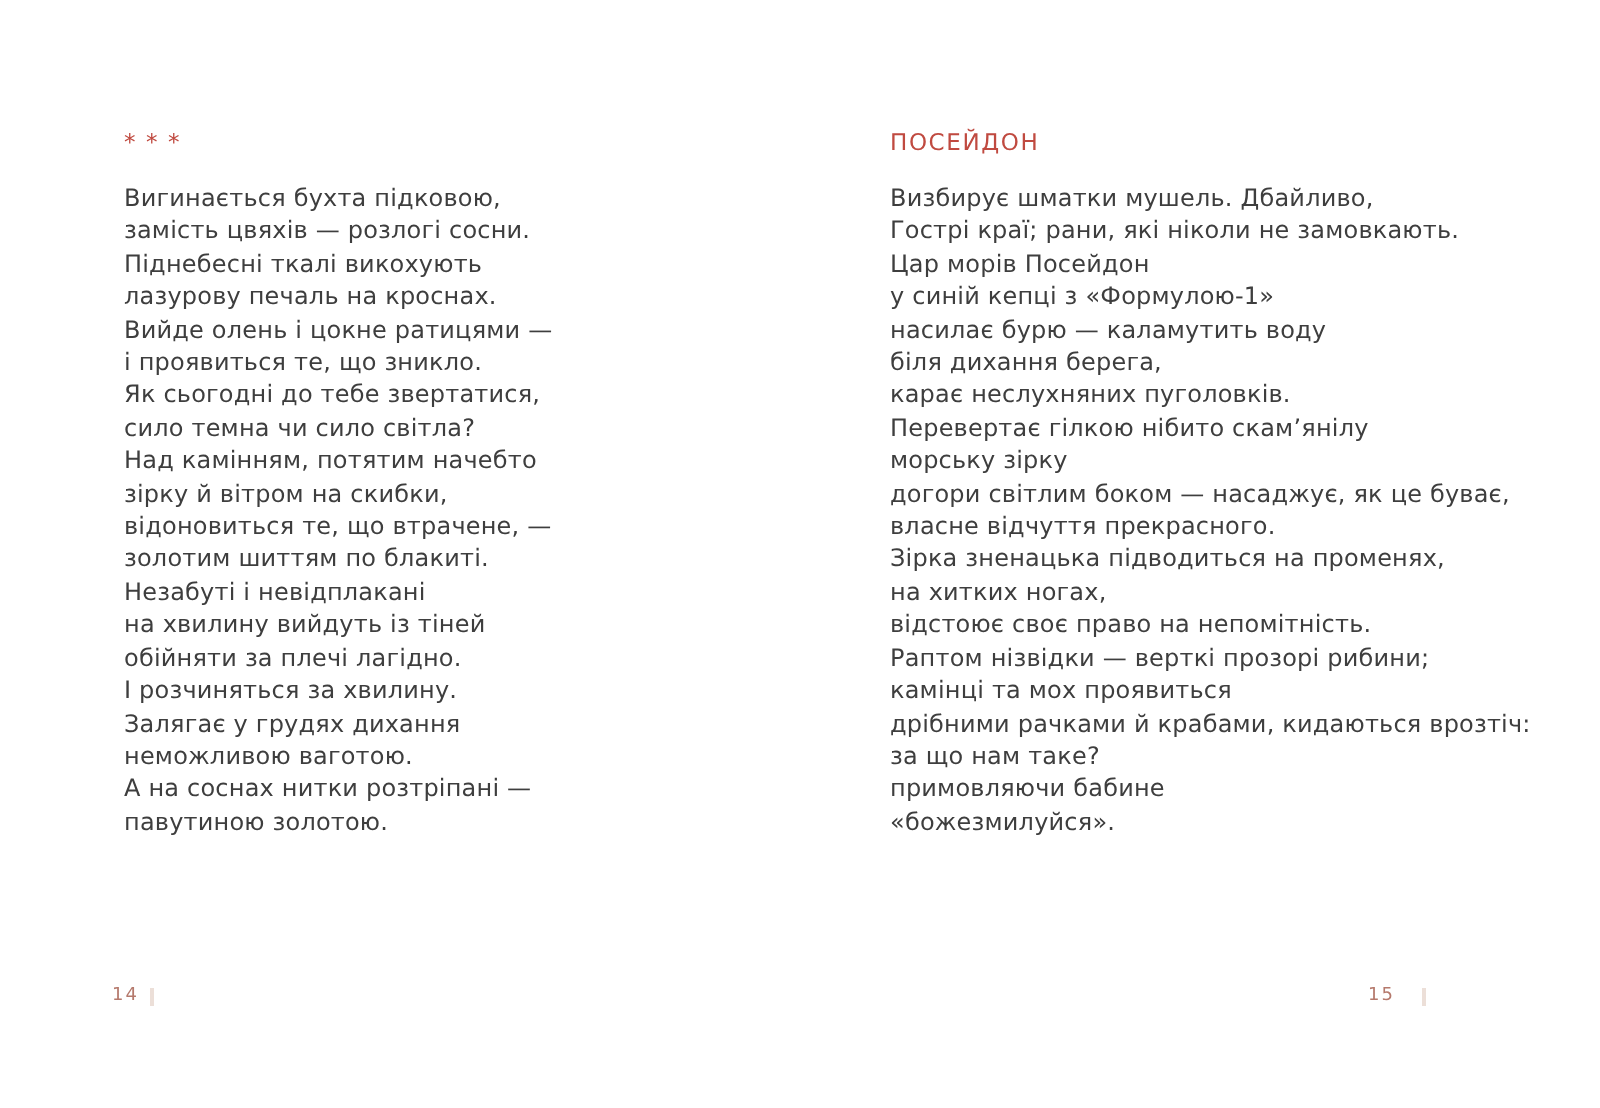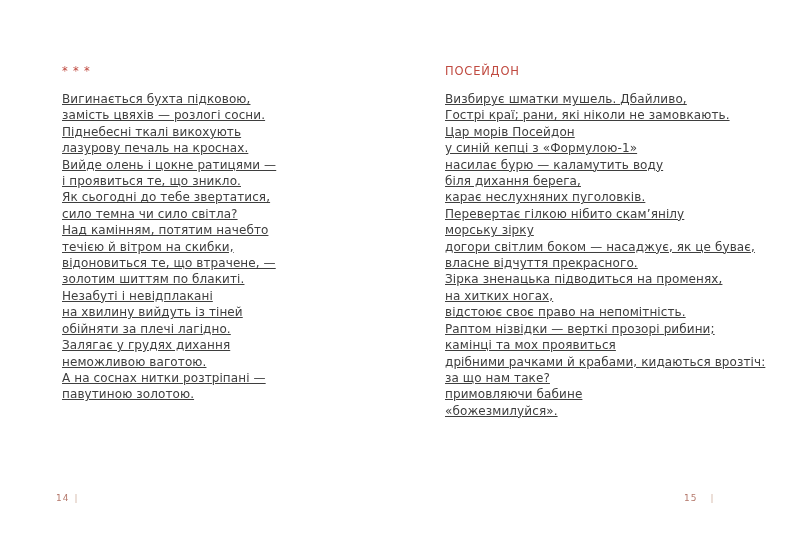--- a/index.html
+++ b/index.html
@@ -26,21 +26,20 @@
     line-height:14px;
     font-weight:normal;
     letter-spacing:0.8px;
     color:var(--accent-color);
   }
   .poem-body{font-size:12px;color:var(--text-color);}
   .poem-line{
     line-height:16.4px;
     letter-spacing:0.1px;
     white-space:nowrap;
-    text-decoration:underline;
   }
   .pagenum{
     position:absolute;
     font-size:9px;
     letter-spacing:1px;
     color:var(--pagenum-color);
   }
   .pagenum.left{left:56px;top:493px;text-align:center;}
   .pagenum.right{left:684px;top:493px;}
   .edge-mark{
@@ -62,26 +61,27 @@
     <div class="poem-body">
         <div class="poem-line">Вигинається бухта підковою,</div>
         <div class="poem-line">замість цвяхів — розлогі сосни.</div>
         <div class="poem-line">Піднебесні ткалі викохують</div>
         <div class="poem-line">лазурову печаль на кроснах.</div>
         <div class="poem-line">Вийде олень і цокне ратицями —</div>
         <div class="poem-line">і проявиться те, що зникло.</div>
         <div class="poem-line">Як сьогодні до тебе звертатися,</div>
         <div class="poem-line">сило темна чи сило світла?</div>
         <div class="poem-line">Над камінням, потятим начебто</div>
-        <div class="poem-line">течією й вітром на скибки,</div>
+        <div class="poem-line">зірку й вітром на скибки,</div>
         <div class="poem-line">відоновиться те, що втрачене, —</div>
         <div class="poem-line">золотим шиттям по блакиті.</div>
         <div class="poem-line">Незабуті і невідплакані</div>
         <div class="poem-line">на хвилину вийдуть із тіней</div>
         <div class="poem-line">обійняти за плечі лагідно.</div>
+        <div class="poem-line">І розчиняться за хвилину.</div>
         <div class="poem-line">Залягає у грудях дихання</div>
         <div class="poem-line">неможливою ваготою.</div>
         <div class="poem-line">А на соснах нитки розтріпані —</div>
         <div class="poem-line">павутиною золотою.</div>
       </div>
   </section>
 
   <section class="page-column right">
     <h2 class="poem-title">ПОСЕЙДОН</h2>
     <div class="poem-body">

